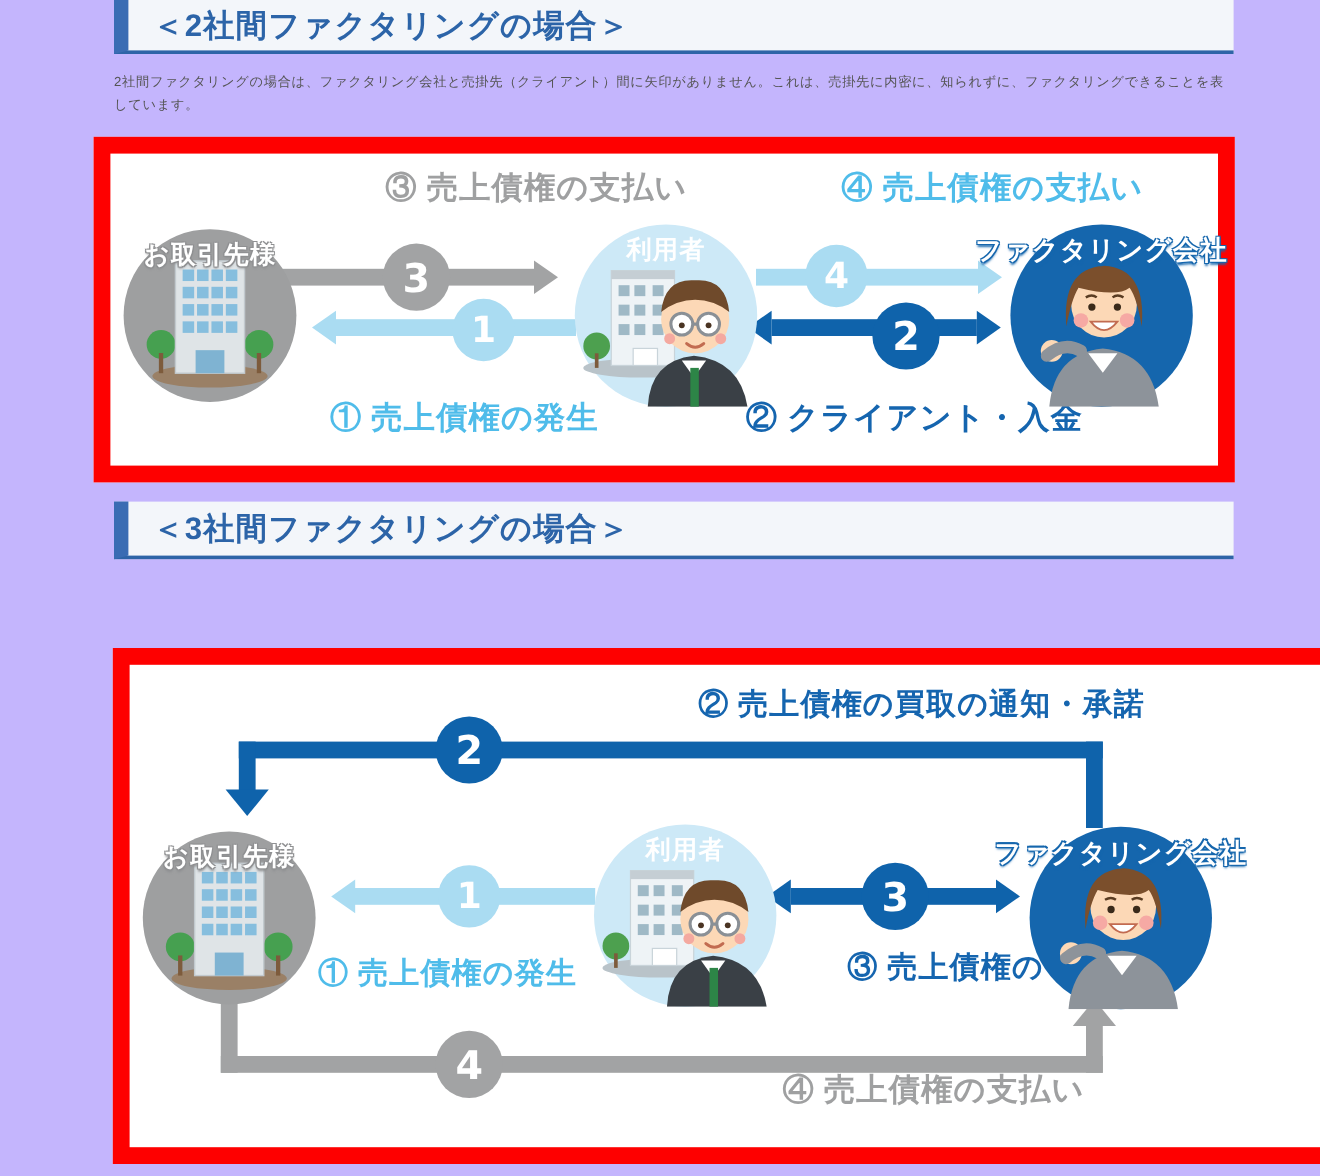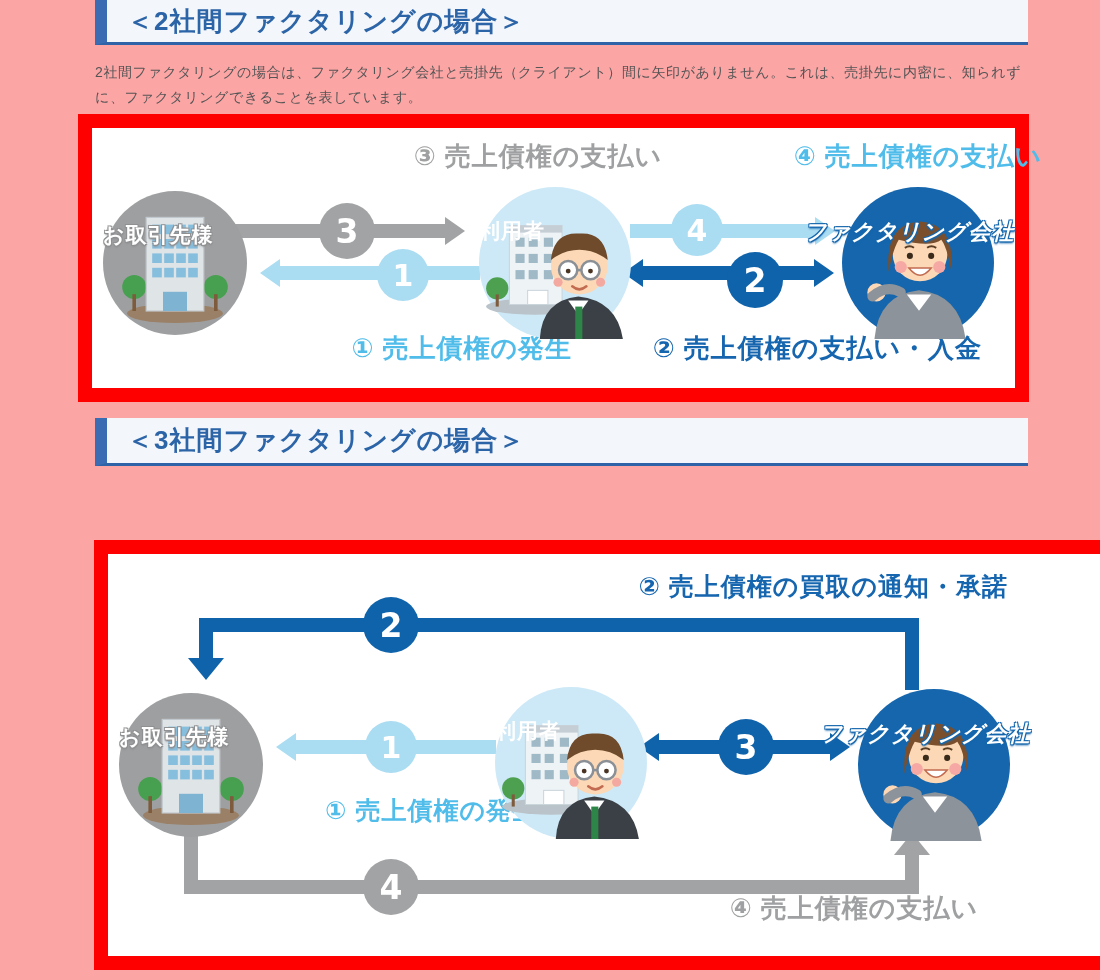--- a/index.html
+++ b/index.html
@@ -1,49 +1,49 @@
 <!DOCTYPE html>
 <html><head>
 <meta charset="utf-8">
 <style>
   * { margin:0; padding:0; box-sizing:border-box; }
   body { width:1100px; height:980px; background:#ffffff;
          font-family:"Liberation Sans","DejaVu Sans",sans-serif; }
-  .page { position:relative; width:1100px; height:980px; background:#fca5a5; overflow:hidden; }
+  .page { position:relative; width:1100px; height:980px; background:#c4b5fd; overflow:hidden; }
 
   
   .sec-heading { position:absolute; left:95px; width:933px; background:#f3f6fa;
     border-left:12px solid #3a6cb3; border-bottom:3px solid #2e64a7;
     display:flex; align-items:center; }
   .h1pos { top:0; height:45px; }
   .h2pos { top:418px; height:48px;text-align:center; }
   .sec-heading span { color:#2c64a8; font-weight:bold; font-size:26px; padding-left:20px; letter-spacing:1px; }
 
   
-  .para { position:absolute; left:95px; width:928px; color:#555555; font-size:14px;
+  .para { position:absolute; left:95px; width:928px; color:#555555; font-size:11px;
     line-height:1.75; letter-spacing:0.6px; }
   .p1pos { top:60px; }
   .p2pos { top:482px; }
 
   
   .diagram { position:absolute; left:78px; border:14px solid #fe0000; background:#ffffff; }
   .d1 { top:114px; width:951px; height:288px; }
   .d2 { top:540px; width:1086px; height:430px;margin-left:16px; }
 
   
   .entity { position:absolute; border-radius:50%; }
-  .entity .circle-label { position:absolute; top:30px; left:0; width:100%; 
+  .entity .circle-label { position:absolute; top:7px; left:0; width:100%; text-align:center;
      color:#ffffff; font-weight:bold; font-size:21px; letter-spacing:1px; z-index:5; }
   .outline-gray { text-shadow:-1px -1px 0 #8f9092,1px -1px 0 #8f9092,-1px 1px 0 #8f9092,1px 1px 0 #8f9092,0 2px 2px #8f9092; }
   .outline-blue { text-shadow:-1px -1px 0 #1566ad,1px -1px 0 #1566ad,-1px 1px 0 #1566ad,1px 1px 0 #1566ad,0 2px 2px #1566ad; }
   .factor-label { width:150% !important; left:-25% !important; font-size:22px !important; }
   .entity svg { position:absolute; left:0; bottom:0; width:100%; height:100%; }
   .c-client { background:#9e9fa0; width:144px; height:144px; }
   .c-user   { background:#cde9f7; width:152px; height:152px; }
-  .c-factor { background:#1566ad; width:152px; height:152px;font-style:italic; }
+  .c-factor { background:#1566ad; width:152px; height:152px; }
 
   
   .bar { position:absolute; height:14px; }
   .vbar { position:absolute; width:14px; }
   .gray-fill { background:#a2a3a4; }
   .lblue-fill { background:#aadcf2; }
   .dblue-fill { background:#0f63ab; }
   .tri { position:absolute; width:0; height:0; }
   .tri-right { border-top:14px solid transparent; border-bottom:14px solid transparent; border-left:20px solid; }
   .tri-left  { border-top:14px solid transparent; border-bottom:14px solid transparent; border-right:20px solid; }
@@ -58,21 +58,21 @@
   .tri-down.tc-dblue { border-left-color:transparent; border-right-color:transparent; }
   .tri-up.tc-gray { border-left-color:transparent; border-right-color:transparent; }
 
   .badge { position:absolute; border-radius:50%; color:#ffffff; font-weight:bold;
      display:flex; align-items:center; justify-content:center; z-index:6;
      font-family:"DejaVu Sans","Liberation Sans",sans-serif; }
   .bd52 { width:52px; height:52px; font-size:30px; }
   .bd56 { width:56px; height:56px; font-size:33px; }
 
   
-  .step-label { position:absolute; font-weight:bold; text-align:right; letter-spacing:1px; }
+  .step-label { position:absolute; font-weight:bold; text-align:center; letter-spacing:1px;font-family:Liberation Serif, serif; }
   .lab-gray  { color:#9fa0a1; }
   .lab-lblue { color:#4fbcea; }
   .lab-dblue { color:#1565af; }
   .fs26 { font-size:26px; }
   .fs25 { font-size:25px; }
 </style>
 </head>
 <body>
 
 <div class="page">
@@ -98,21 +98,21 @@
     <div class="bar lblue-fill" style="left:538px;top:96px;width:185px;"></div>
     <div class="tri tri-right tc-lblue" style="left:723px;top:89px;border-left-color:#aadcf2;"></div>
     <div class="badge bd52 lblue-fill" style="left:579px;top:76px;">4</div>
 
     <div class="bar dblue-fill" style="left:551px;top:138px;width:171px;"></div>
     <div class="tri tri-left tc-dblue" style="left:531px;top:131px;border-right-color:#0f63ab;"></div>
     <div class="tri tri-right tc-dblue" style="left:722px;top:131px;border-left-color:#0f63ab;"></div>
     <div class="badge bd56 dblue-fill" style="left:635px;top:124px;">2</div>
 
     <div class="step-label lab-lblue fs26" style="left:110px;top:203px;width:370px;">① 売上債権の発生</div>
-    <div class="step-label lab-dblue fs26" style="left:450px;top:203px;width:440px;">② 売上債権の支払い・入金</div>
+    <div class="step-label lab-dblue fs26" style="left:450px;top:203px;width:440px;">② クライアント・入金</div>
 
     <div class="entity c-client" style="left:11px;top:63px;">
       <svg viewBox="0 0 120 120">
         <ellipse cx="60" cy="102" rx="40" ry="8" fill="#9a8066"></ellipse>
         <circle cx="26" cy="80" r="10" fill="#46a050"></circle>
           <rect x="24.5" y="86" width="3" height="14" fill="#7d5b3c"></rect>
         <circle cx="94" cy="80" r="10" fill="#46a050"></circle>
           <rect x="92.5" y="86" width="3" height="14" fill="#7d5b3c"></rect>
         <rect x="36" y="22" width="48" height="78" fill="#dfe4e7" stroke="#c2c9ce"></rect>
         <g fill="#86bede">
@@ -213,20 +213,21 @@
     <div class="bar lblue-fill" style="left:186px;top:186px;width:202px;"></div>
     <div class="tri tri-left tc-lblue" style="left:168px;top:179px;border-right-color:#aadcf2;"></div>
     <div class="badge bd52 lblue-fill" style="left:257px;top:167px;">1</div>
     <div class="step-label lab-lblue fs25" style="left:100px;top:240px;width:330px;">① 売上債権の発生</div>
 
     <div class="bar dblue-fill" style="left:551px;top:186px;width:171px;"></div>
     <div class="tri tri-left tc-dblue" style="left:531px;top:179px;border-right-color:#0f63ab;"></div>
     <div class="tri tri-right tc-dblue" style="left:722px;top:179px;border-left-color:#0f63ab;"></div>
     <div class="badge bd56 dblue-fill" style="left:610px;top:165px;">3</div>
     <div class="step-label lab-dblue fs25" style="left:545px;top:238px;width:270px;line-height:30px;">
+      <div>③ 売上債権の</div>
     </div>
 
     <div class="vbar gray-fill" style="left:76px;top:276px;height:64px;"></div>
     <div class="bar gray-fill" style="left:76px;top:326px;width:735px;"></div>
     <div class="vbar gray-fill" style="left:797px;top:300px;height:40px;"></div>
     <div class="tri tri-up tc-gray" style="left:786px;top:279px;border-bottom-color:#a2a3a4;"></div>
     <div class="badge bd56 gray-fill" style="left:255px;top:305px;">4</div>
     <div class="step-label lab-gray fs26" style="left:470px;top:337px;width:400px;">④ 売上債権の支払い</div>
 
     <div class="entity c-client" style="left:11px;top:139px;">

